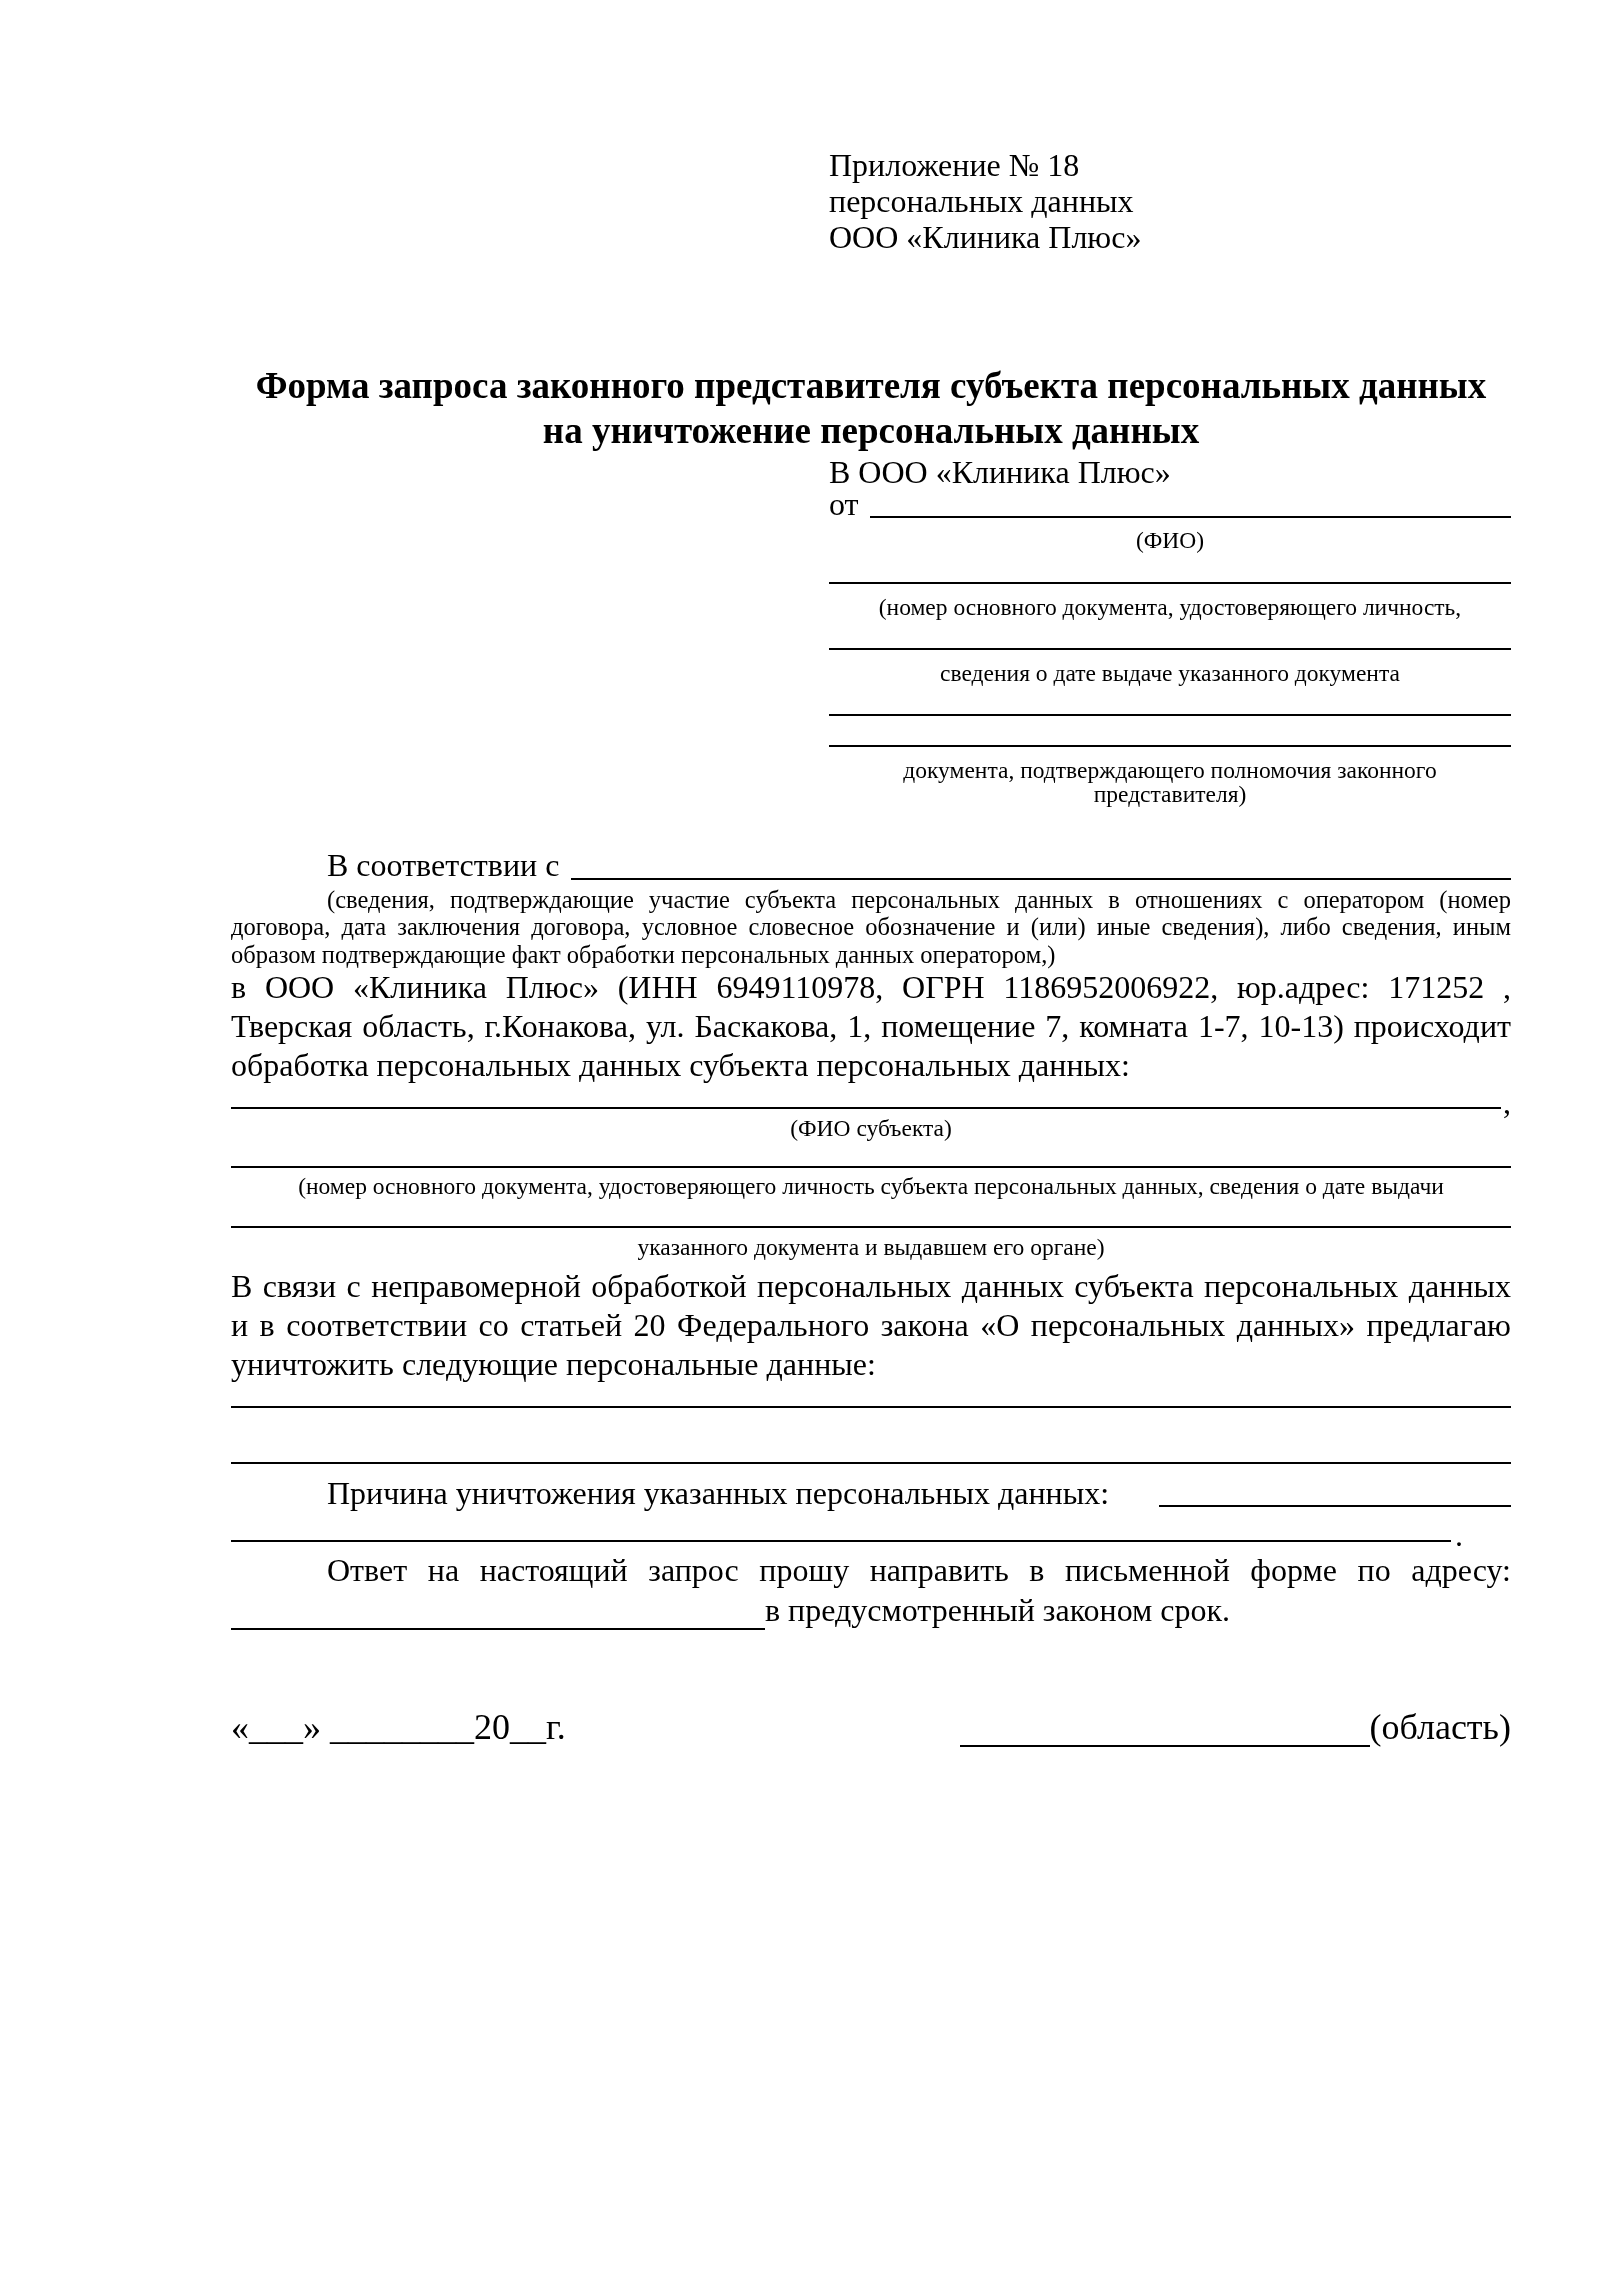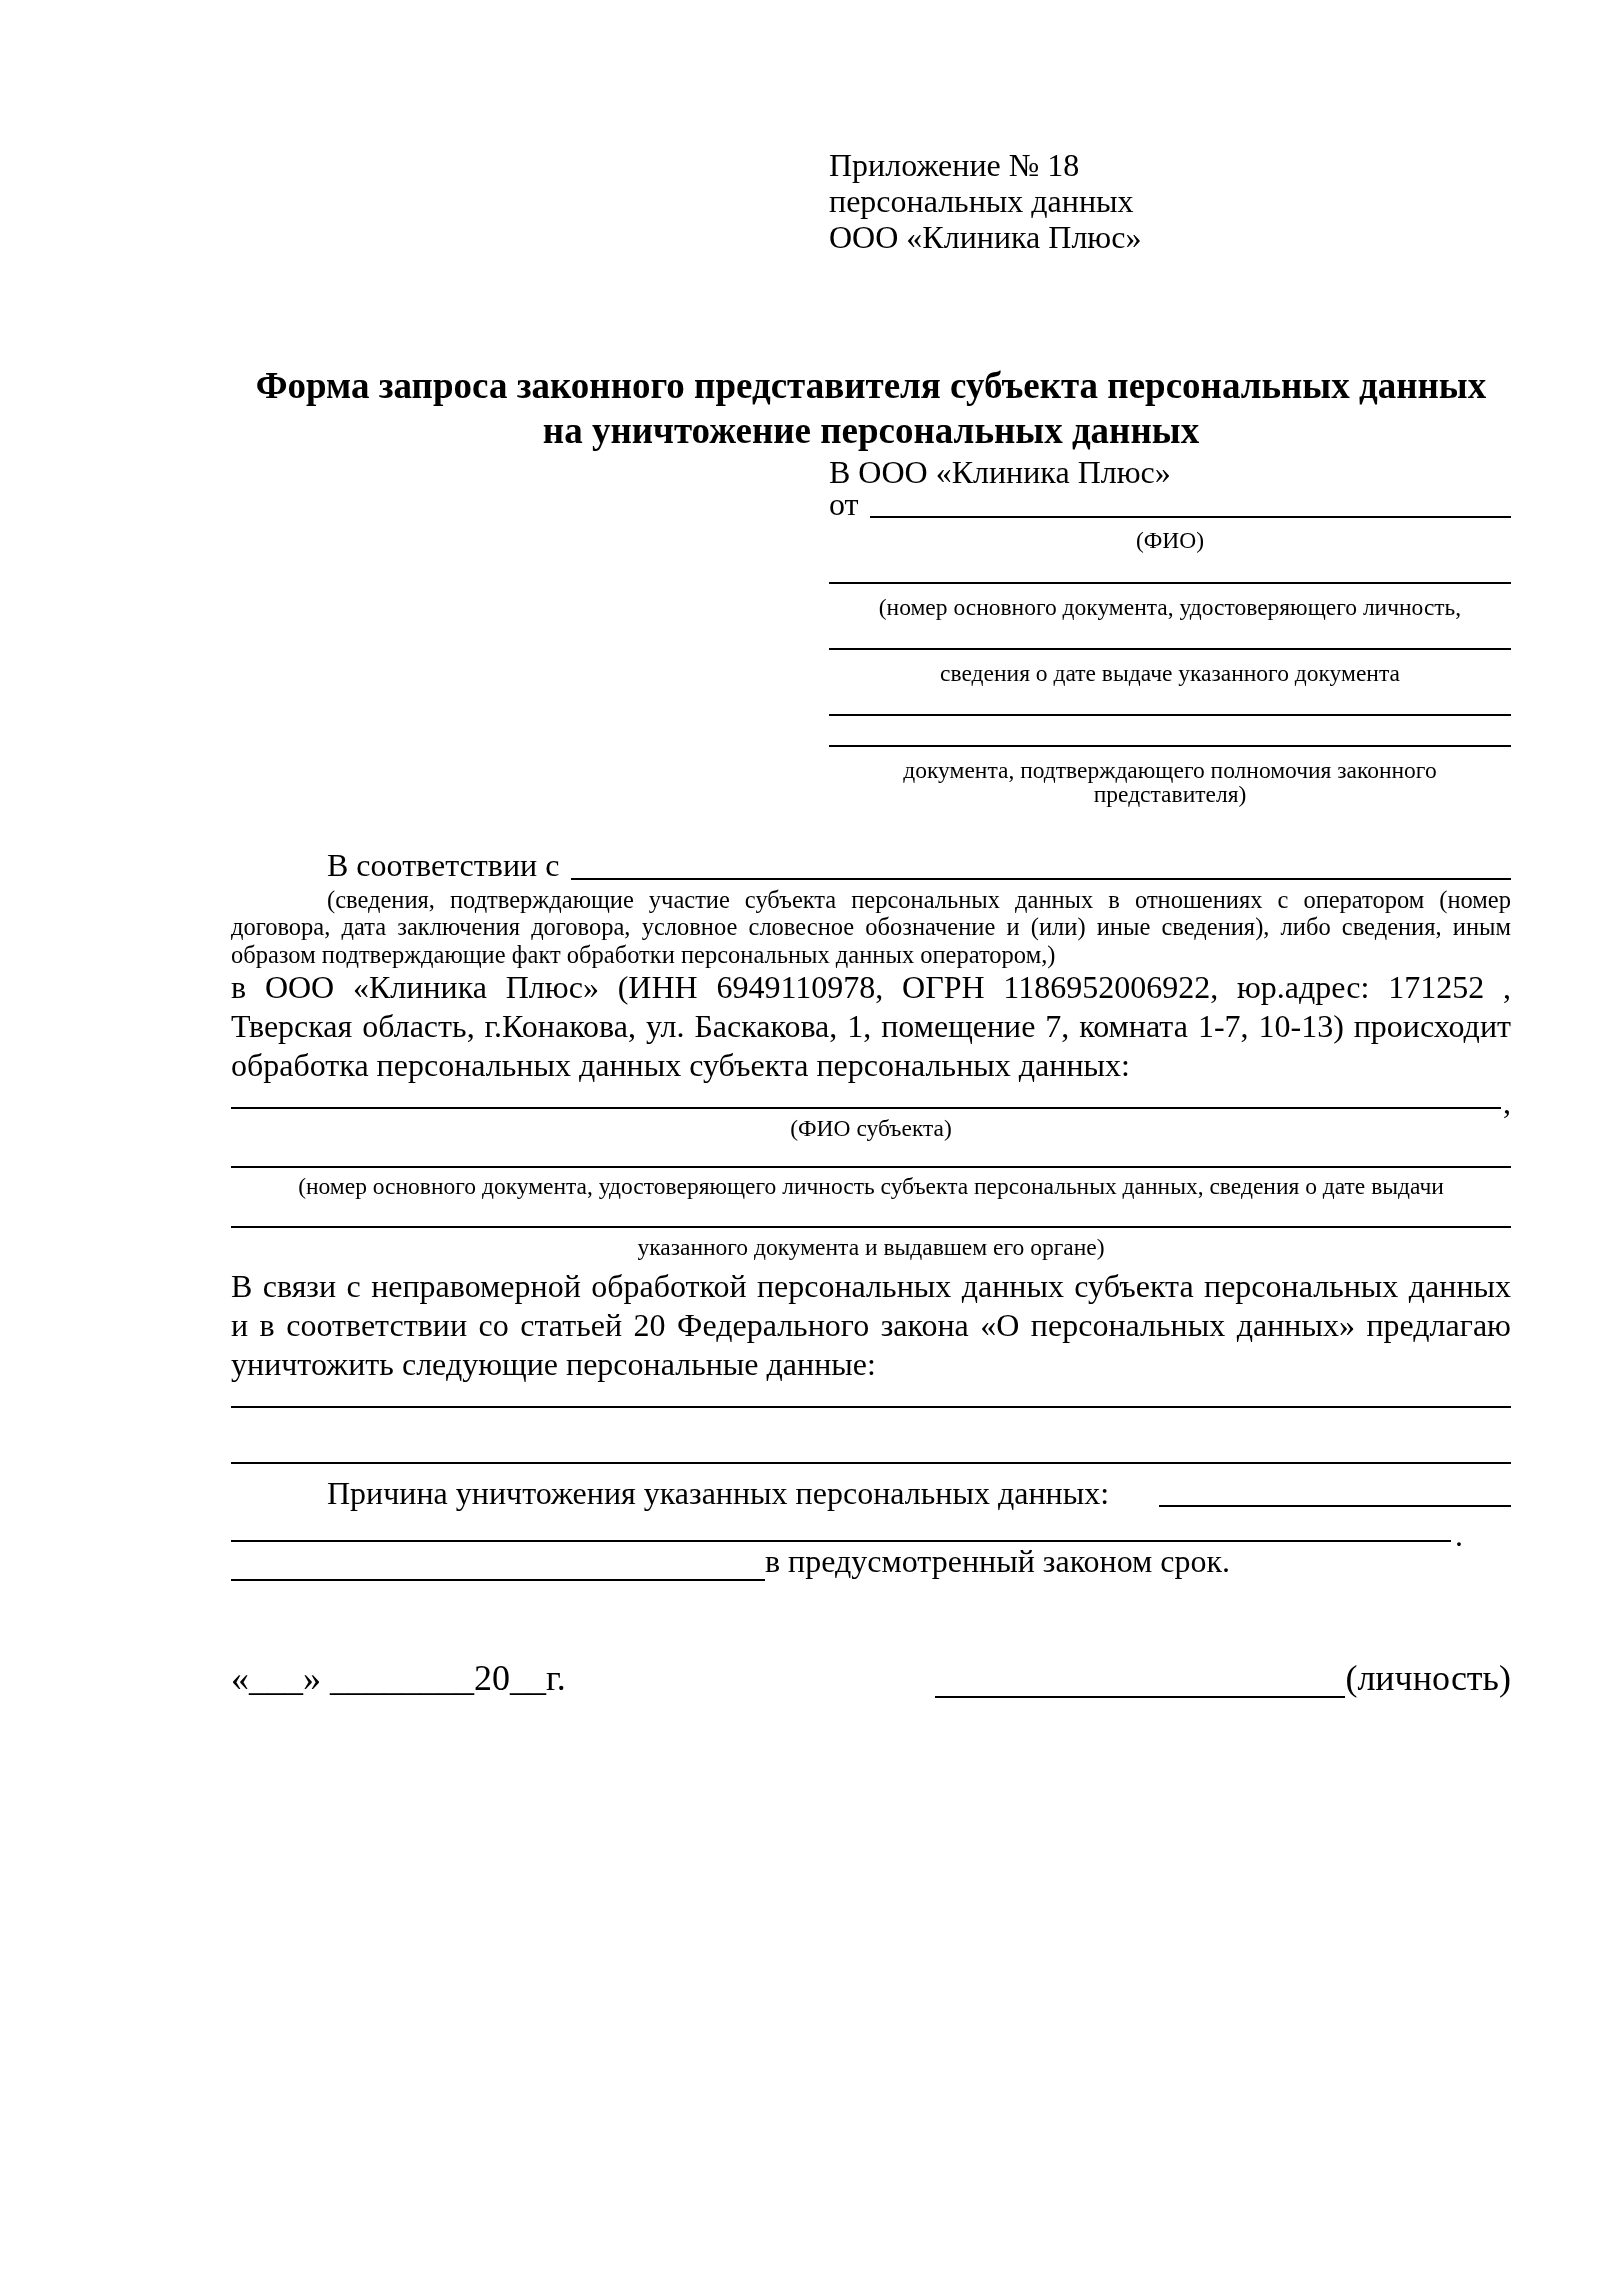--- a/index.html
+++ b/index.html
@@ -219,30 +219,31 @@
     <div class="reason-row">
       <span class="label">Причина уничтожения указанных персональных данных:</span>
       <span class="fill"></span>
     </div>
 
     <div class="period-row">
       <span class="fill-fixed"></span>
       <span class="suffix">.</span>
     </div>
 
+    <div class="answer-para">Ответ на настоящий запрос прошу направить в письменной форме по адресу:</div>
 
     <div class="answer-tail-row">
       <span class="fill-fixed"></span>
       <span>в предусмотренный законом срок.</span>
     </div>
 
   </div>
 
   <div class="footer-row">
     <span>«___» ________20__г.</span>
     <span class="sig-group">
       <span class="fill-fixed"></span>
-      <span>(личность)</span>
+      <span>(область)</span>
     </span>
   </div>
 
 </div>
 
 
 </body></html>

